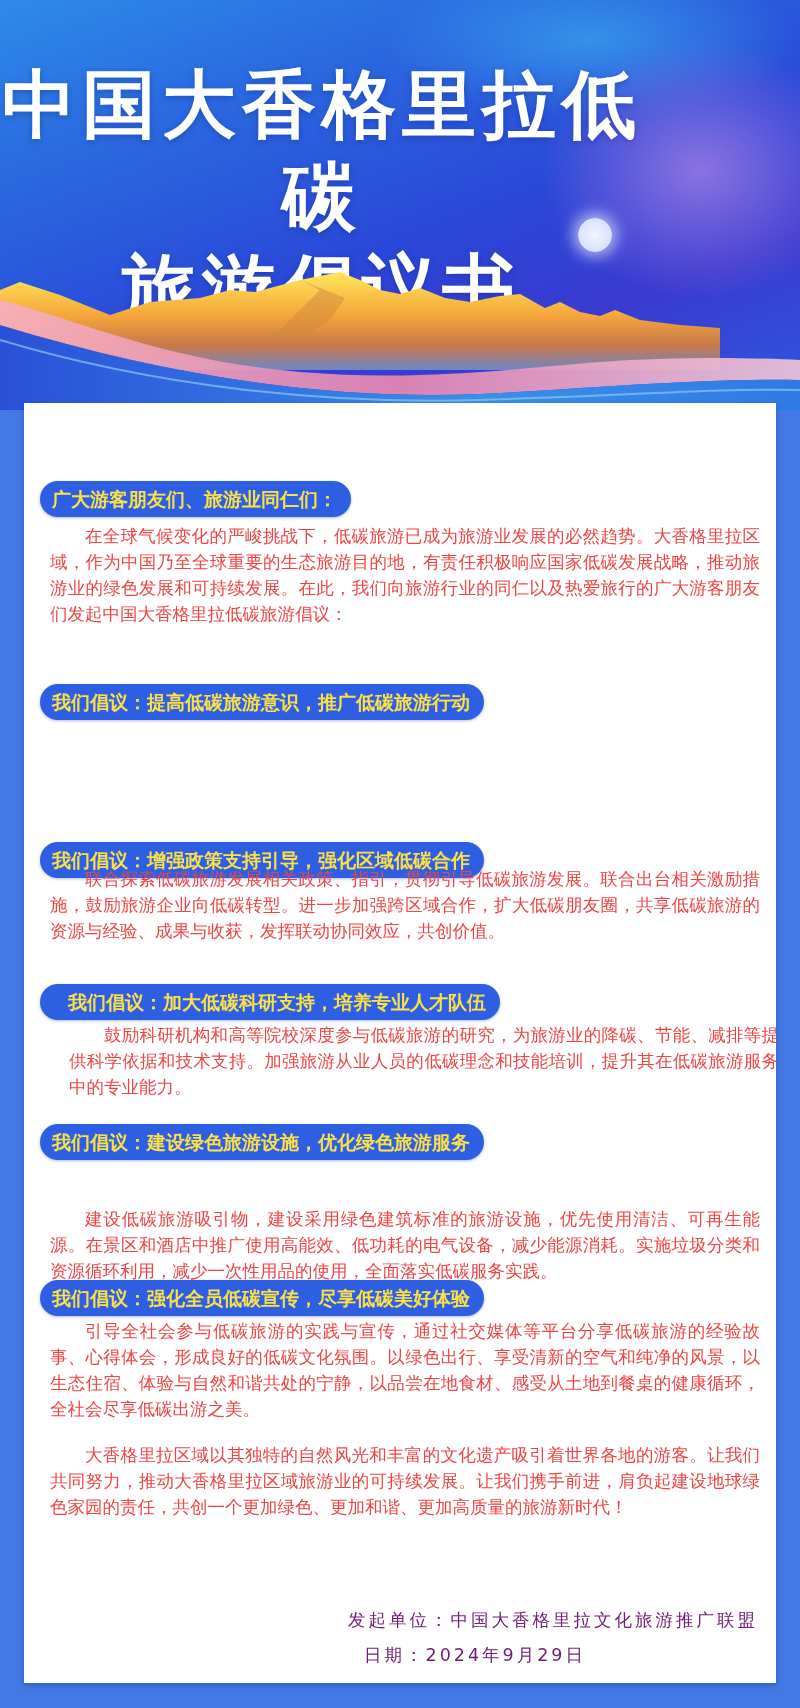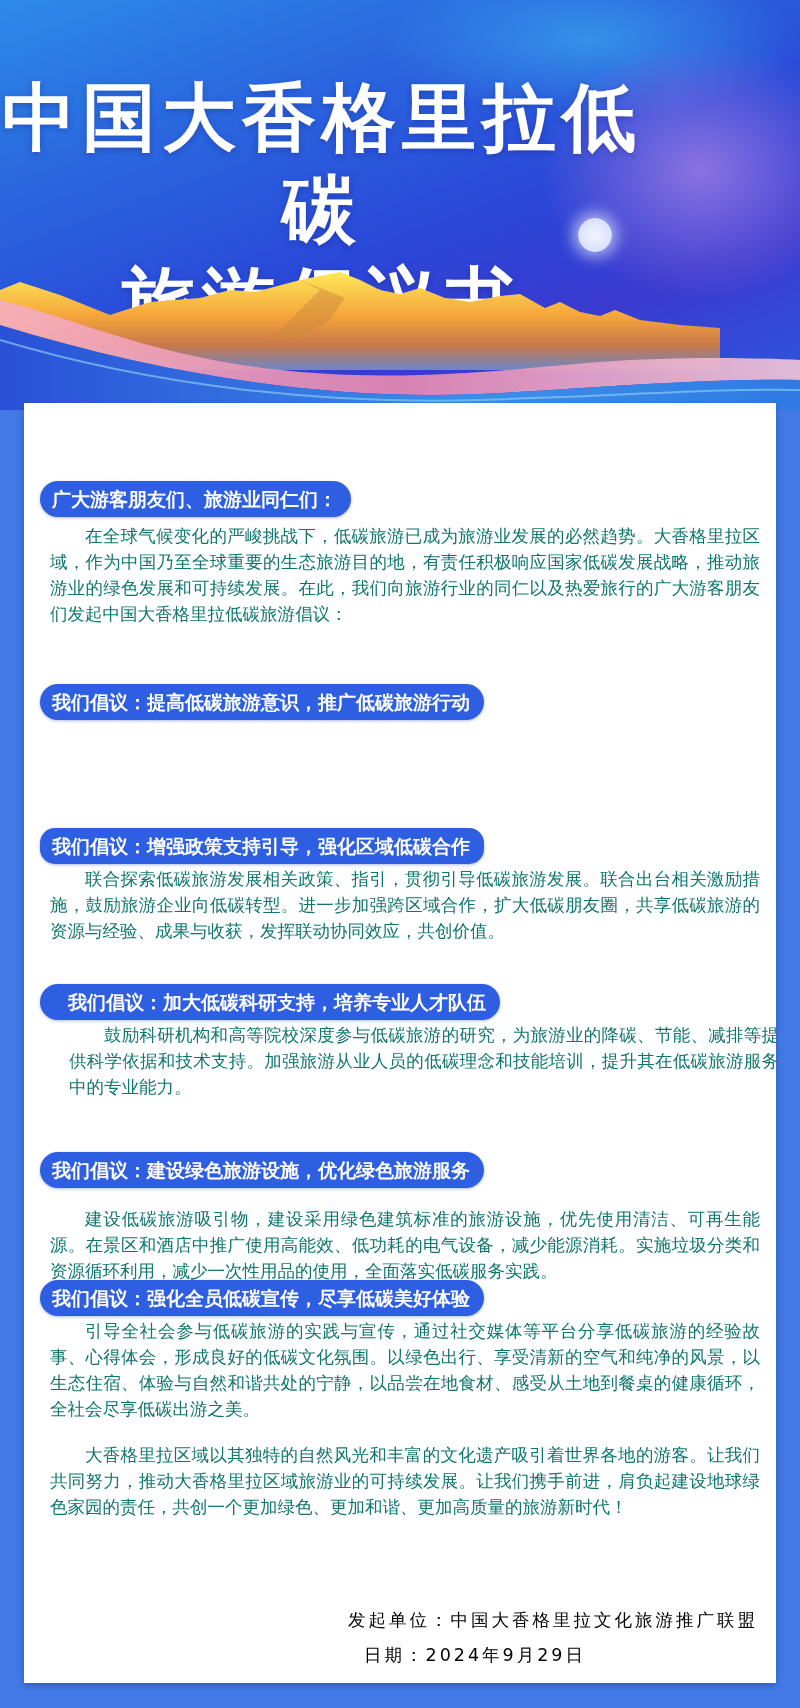--- a/index.html
+++ b/index.html
@@ -20,47 +20,46 @@
   }
   .banner .glow-top {
     position: absolute; right: 0; top: -40px; width: 420px; height: 160px;
     background: radial-gradient(ellipse at center, rgba(60,180,240,0.6) 0%, rgba(0,0,0,0) 70%);
   }
   .title {
     position: absolute; left: 0; top: 58px; width: 644px;
     text-align: center; color: #ffffff; font-weight: bold;
     font-size: 74px; line-height: 92px; letter-spacing: 6px;
     text-shadow: 0 2px 6px rgba(20,30,120,0.35);
-    margin-top: 13px;
   }
   .moon {
     position: absolute; left: 578px; top: 218px; width: 34px; height: 34px; border-radius: 50%;
     background: radial-gradient(circle, #f3f4ff 0%, #dde3ff 60%, #c6cff7 100%);
     box-shadow: 0 0 14px 6px rgba(230,235,255,0.6);
   }
   .mountains { position: absolute; left: 0; top: 250px; width: 800px; height: 160px; }
   .card {
     position: absolute; left: 24px; top: 403px; width: 752px; height: 1280px;
     background: #ffffff;
     box-shadow: 0 3px 6px rgba(20,40,120,0.35);
   }
   .pill {
     position: absolute; left: 16px; height: 36px;
-    background: #2e5fe2; color: #ffffff; font-weight: bold;
+    background: #2e5fe2; color: #fde047; font-weight: bold;
     font-size: 19px; line-height: 36px; padding: 0 14px 0 12px;
     border-radius: 18px; white-space: nowrap;
     box-shadow: 0 1px 3px rgba(30,60,160,0.35);
   }
   .para {
     position: absolute; left: 26px; width: 710px;
-    font-size: 17.5px; line-height: 26px; color: #0f766e;
+    font-size: 17.5px; line-height: 26px; color: #ef4444;
     text-indent: 2em; text-align: justify;
   }
   .sign {
-    position: absolute; right: 18px; font-size: 17.5px; color: #000000;
+    position: absolute; right: 18px; font-size: 17.5px; color: #701a75;
     letter-spacing: 3px; white-space: nowrap;
   }
 </style>
 </head>
 <body>
 
 <div class="banner">
   <div class="glow-top"></div>
   <div class="glow-right"></div>
   <div class="title">
@@ -95,27 +94,27 @@
   </svg>
 </div>
 
 <div class="card">
 
   <div class="pill" style="top:78px;">广大游客朋友们、旅游业同仁们：</div>
   <div class="para" style="top:120px;">在全球气候变化的严峻挑战下，低碳旅游已成为旅游业发展的必然趋势。大香格里拉区域，作为中国乃至全球重要的生态旅游目的地，有责任积极响应国家低碳发展战略，推动旅游业的绿色发展和可持续发展。在此，我们向旅游行业的同仁以及热爱旅行的广大游客朋友们发起中国大香格里拉低碳旅游倡议：</div>
 
   <div class="pill" style="top:281px;">我们倡议：提高低碳旅游意识，推广低碳旅游行动</div>
 
-  <div class="pill" style="top:425px;border-radius:15px;">我们倡议：增强政策支持引导，强化区域低碳合作</div>
+  <div class="pill" style="top:439px;">我们倡议：增强政策支持引导，强化区域低碳合作</div>
   <div class="para" style="top:463px;">联合探索低碳旅游发展相关政策、指引，贯彻引导低碳旅游发展。联合出台相关激励措施，鼓励旅游企业向低碳转型。进一步加强跨区域合作，扩大低碳朋友圈，共享低碳旅游的资源与经验、成果与收获，发挥联动协同效应，共创价值。</div>
 
   <div class="pill" style="top:581px;padding-left:28px;">我们倡议：加大低碳科研支持，培养专业人才队伍</div>
   <div class="para" style="top:619px;margin-left:19px;">鼓励科研机构和高等院校深度参与低碳旅游的研究，为旅游业的降碳、节能、减排等提供科学依据和技术支持。加强旅游从业人员的低碳理念和技能培训，提升其在低碳旅游服务中的专业能力。</div>
 
-  <div class="pill" style="top:721px;margin-top:28px;">我们倡议：建设绿色旅游设施，优化绿色旅游服务</div>
+  <div class="pill" style="top:721px;">我们倡议：建设绿色旅游设施，优化绿色旅游服务</div>
   <div class="para" style="top:759px;margin-top:44px;">建设低碳旅游吸引物，建设采用绿色建筑标准的旅游设施，优先使用清洁、可再生能源。在景区和酒店中推广使用高能效、低功耗的电气设备，减少能源消耗。实施垃圾分类和资源循环利用，减少一次性用品的使用，全面落实低碳服务实践。</div>
 
   <div class="pill" style="top:877px;">我们倡议：强化全员低碳宣传，尽享低碳美好体验</div>
   <div class="para" style="top:915px;">引导全社会参与低碳旅游的实践与宣传，通过社交媒体等平台分享低碳旅游的经验故事、心得体会，形成良好的低碳文化氛围。以绿色出行、享受清新的空气和纯净的风景，以生态住宿、体验与自然和谐共处的宁静，以品尝在地食材、感受从土地到餐桌的健康循环，全社会尽享低碳出游之美。</div>
 
   <div class="para" style="top:1039px;">大香格里拉区域以其独特的自然风光和丰富的文化遗产吸引着世界各地的游客。让我们共同努力，推动大香格里拉区域旅游业的可持续发展。让我们携手前进，肩负起建设地球绿色家园的责任，共创一个更加绿色、更加和谐、更加高质量的旅游新时代！</div>
 
   <div class="sign" style="top:1205px;">发起单位：中国大香格里拉文化旅游推广联盟</div>
   <div class="sign" style="top:1240px; right:190px;">日期：2024年9月29日</div>
 </div>

